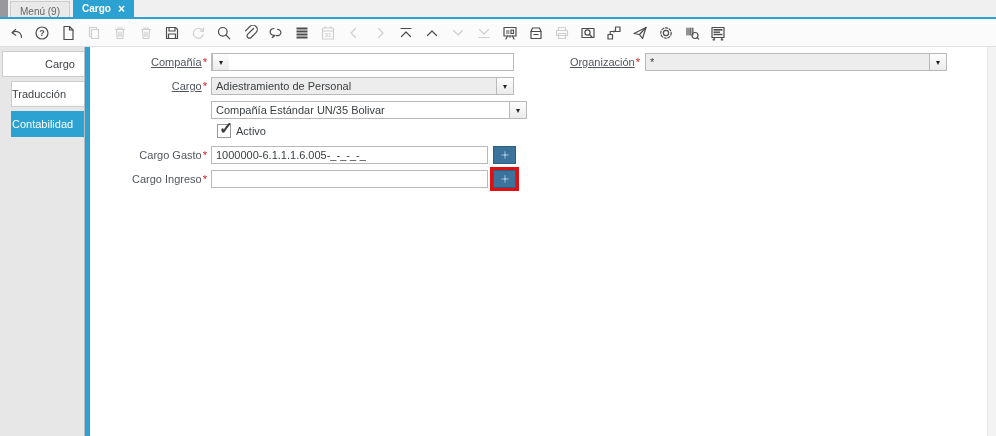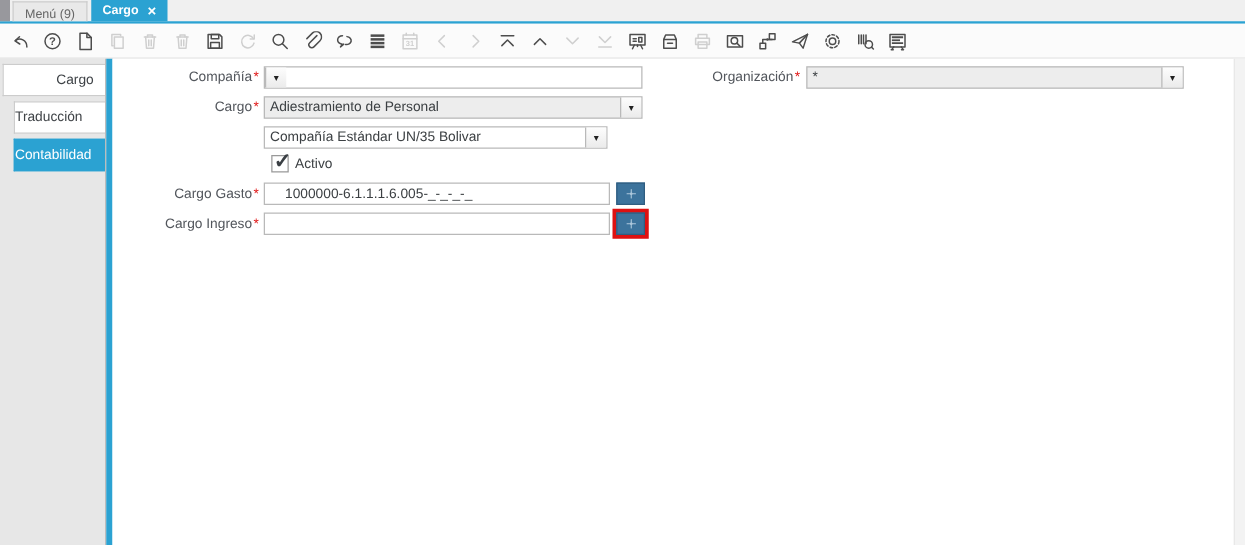--- a/index.html
+++ b/index.html
@@ -33,28 +33,28 @@
         font-size:11px;color:#3f4347;display:flex;align-items:center;cursor:pointer;box-sizing:border-box;}
   .vtab.first{margin-left:2px;justify-content:flex-end;padding-right:9px;}
   .vtab.child{margin-left:11px;}
   .vtab.sel{background:#2BA2D2;border-color:#2BA2D2;color:#fff;font-weight:normal;}
   .accentbar{width:5px;background:#2BA2D2;}
   .content{flex:1;position:relative;background:#fff;}
   .scrolltrack{position:absolute;right:0;top:0;bottom:0;width:8px;background:#f3f3f3;border-left:1px solid #e8e8e8;}
 
   
   .flabel{position:absolute;height:18px;line-height:18px;font-size:11px;color:#52565c;text-align:right;cursor:pointer;}
-  .flabel.u .t{}
+  .flabel.u .t{text-decoration:underline;}
   .req{color:#e01818;margin-left:1px;}
   .combo{position:absolute;height:18px;border:1px solid #b9b9b9;background:#fff;display:flex;box-sizing:border-box;cursor:pointer;}
   .combo.ro{background:#ededed;}
   .cval{flex:1;font-size:11px;line-height:16px;padding:0 4px;color:#3c4043;white-space:nowrap;overflow:hidden;}
   .cbtn{width:16px;border-left:1px solid #b9b9b9;background:linear-gradient(#fdfdfd,#ebebeb);
         font-size:8px;color:#222;display:flex;align-items:center;justify-content:center;}
-  .tinput{position:absolute;height:18px;border:1px solid #b9b9b9;font-size:11px;padding:0 16px;
+  .tinput{position:absolute;height:18px;border:1px solid #b9b9b9;font-size:11px;padding:0 4px;
           box-sizing:border-box;font-family:"Liberation Sans",sans-serif;color:#3c4043;background:#fff;}
   .accbtn{position:absolute;width:23px;height:18px;background:#3C739C;border:1px solid #2f5d80;
           box-sizing:border-box;display:flex;align-items:center;justify-content:center;color:#adc8dc;padding:0;cursor:pointer;}
   .accbtn.hl{box-shadow:0 0 0 3px #DD1111;}
   .cb{position:absolute;width:14px;height:14px;border:1px solid #999;background:#fff;box-sizing:border-box;cursor:pointer;}
   .cb .mark{position:absolute;top:-7px;left:1px;font-size:17px;font-weight:bold;color:#3a3f44;}
   .cblabel{position:absolute;height:16px;line-height:16px;font-size:11px;color:#3c4043;}
 </style>
 </head>
 <body>
@@ -291,21 +291,21 @@
       </div>
 
       <label class="flabel u" style="left:0;width:117px;top:30px">
         <span class="t">Cargo</span><span class="req">*</span>
       </label>
       <div class="combo ro" style="left:121px;width:303px;top:30px">
         <span class="cval">Adiestramiento de Personal</span>
         <span class="cbtn">▾</span>
       </div>
 
-      <div class="combo" style="left:121px;width:275px;top:54px">
+      <div class="combo" style="left:121px;width:316px;top:54px">
         <span class="cval">Compañía Estándar UN/35 Bolivar</span>
         <span class="cbtn">▾</span>
       </div>
 
       <div class="cb" style="left:127px;top:77px">
         <span class="mark">✓</span>
       </div>
       <span class="cblabel" style="left:146px;top:76px">Activo</span>
 
       <label class="flabel" style="left:0;width:117px;top:99px">

